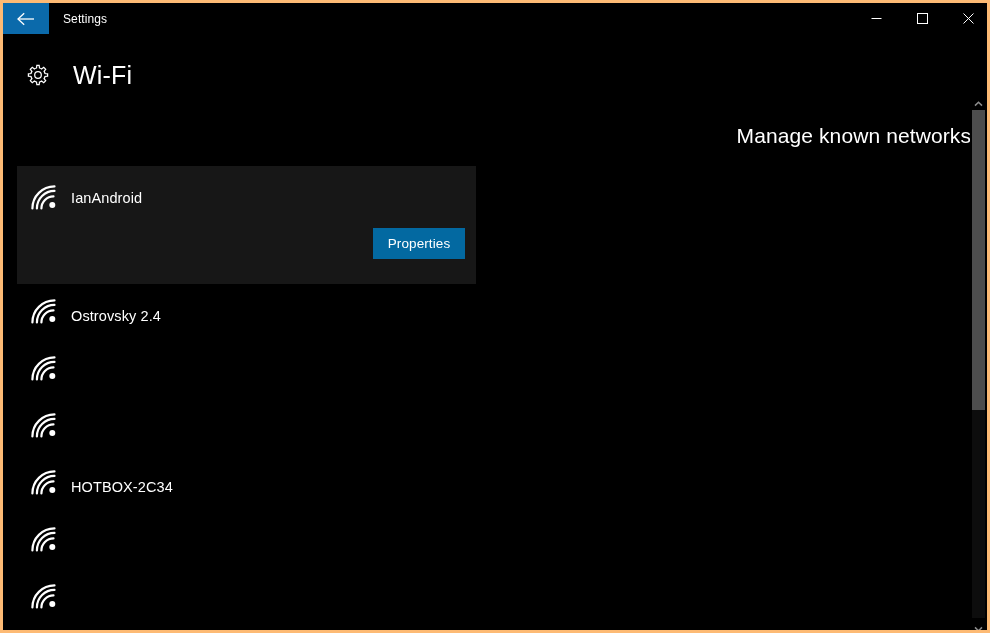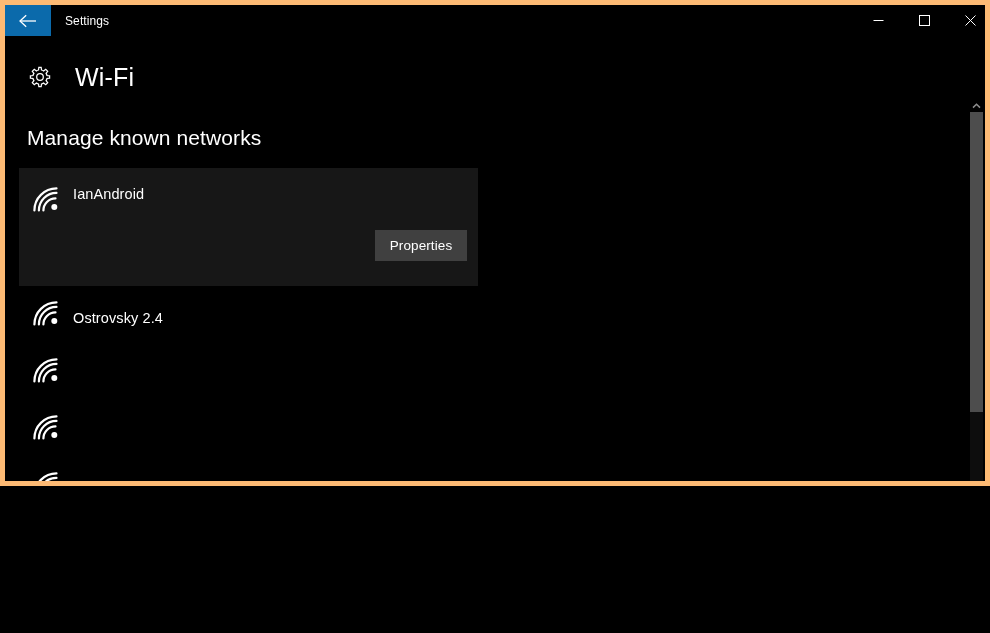--- a/index.html
+++ b/index.html
@@ -10,23 +10,23 @@
     height: 633px;
     overflow: hidden;
     background: #000000;
     font-family: "Liberation Sans", sans-serif;
     -webkit-font-smoothing: antialiased;
   }
 
   #app-window {
     position: relative;
     width: 990px;
-    height: 486px;
+    height: 633px;
     background: #000000;
-    border: 5px solid #fdba74;
+    border: 3px solid #fdba74;
     overflow: hidden;
   }
 
   
   #title-bar {
     position: absolute;
     top: 0; left: 0;
     width: 988px;
     height: 31px;
     background: #000000;
@@ -110,20 +110,21 @@
   }
 
   #section-heading {
     color: #ffffff;
     font-size: 21px;
     font-weight: 300;
     margin-left: 22px;
     margin-top: 22px;
     line-height: 1;
     letter-spacing: 0.1px;
+    text-align: right;
   }
 
   
   #network-list {
     position: absolute;
     top: 63px;
     left: 0;
     width: 968px;
   }
 
@@ -157,32 +158,32 @@
   }
 
   
   .network-item.expanded {
     background: #171717;
     min-height: 118px;
     flex-wrap: wrap;
     padding-bottom: 0;
   }
   .network-item.expanded .wifi-icon-wrap { padding-top: 18px; }
-  .network-item.expanded .network-name { padding-top: 18px; }
+  .network-item.expanded .network-name { padding-top: 24px; }
 
   .card-actions {
     width: 100%;
     display: flex;
     justify-content: flex-end;
     gap: 9px;
     padding: 0 11px 17px 0;
     margin-top: 10px;
   }
   .action-button {
-    background: #404040;
+    background: #0369a1;
     color: #ffffff;
     border: none;
     font-family: "Liberation Sans", sans-serif;
     font-size: 13.5px;
     height: 31px;
     min-width: 92px;
     padding: 0 14px;
     cursor: default;
     letter-spacing: 0.1px;
   }
@@ -343,20 +344,21 @@
           <div class="wifi-icon-wrap">
             <svg width="28" height="26" viewBox="0 0 28 26">
               <g fill="none" stroke="#ffffff" stroke-linecap="round">
                 <path d="M2.4 24.5 A22.1 22.1 0 0 1 24.5 2.4" stroke-width="2.2"></path>
                 <path d="M6.9 24.5 A17.6 17.6 0 0 1 24.5 6.9" stroke-width="2.2"></path>
                 <path d="M11.4 24.5 A12.1 12.1 0 0 1 23.5 12.4" stroke-width="2.2"></path>
               </g>
               <circle cx="22.3" cy="21.0" r="3.0" fill="#ffffff"></circle>
             </svg>
           </div>
+          <div class="network-name">HOTBOX-2C34</div>
         </div>
         <div class="network-item">
           <div class="wifi-icon-wrap">
             <svg width="28" height="26" viewBox="0 0 28 26">
               <g fill="none" stroke="#ffffff" stroke-linecap="round">
                 <path d="M2.4 24.5 A22.1 22.1 0 0 1 24.5 2.4" stroke-width="2.2"></path>
                 <path d="M6.9 24.5 A17.6 17.6 0 0 1 24.5 6.9" stroke-width="2.2"></path>
                 <path d="M11.4 24.5 A12.1 12.1 0 0 1 23.5 12.4" stroke-width="2.2"></path>
               </g>
               <circle cx="22.3" cy="21.0" r="3.0" fill="#ffffff"></circle>

